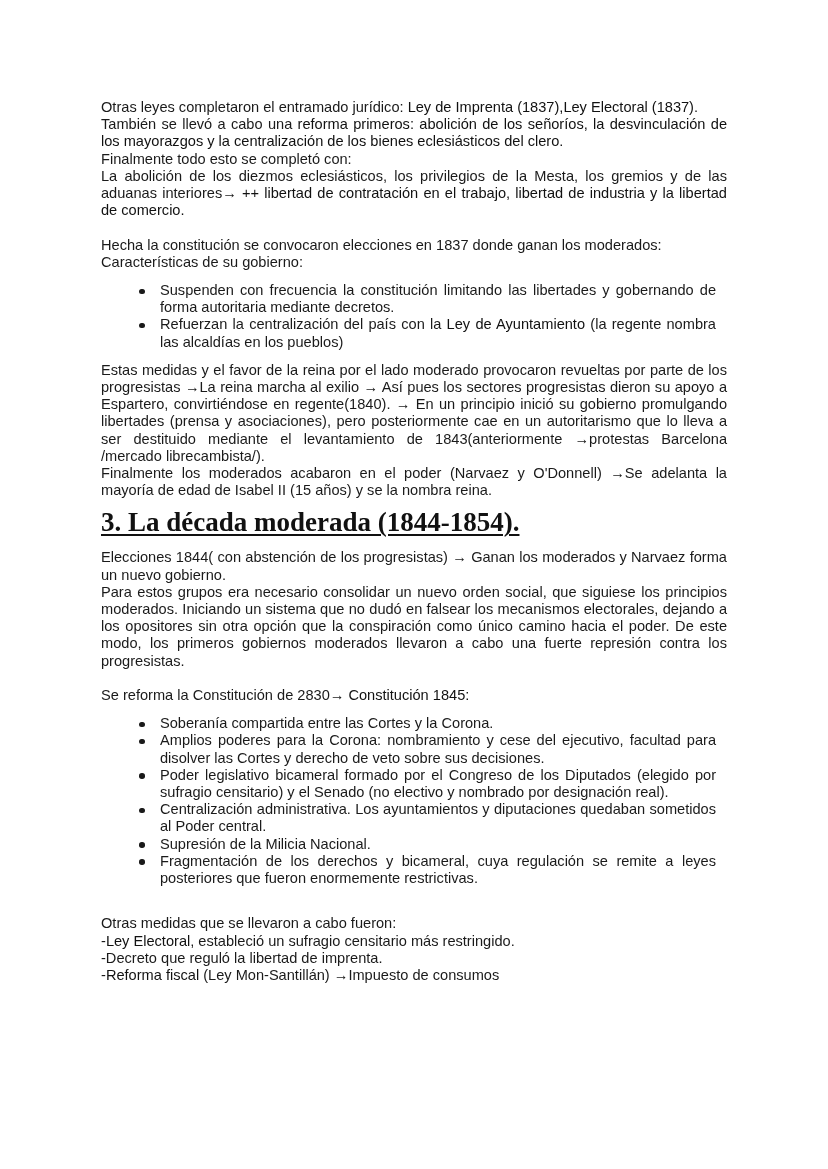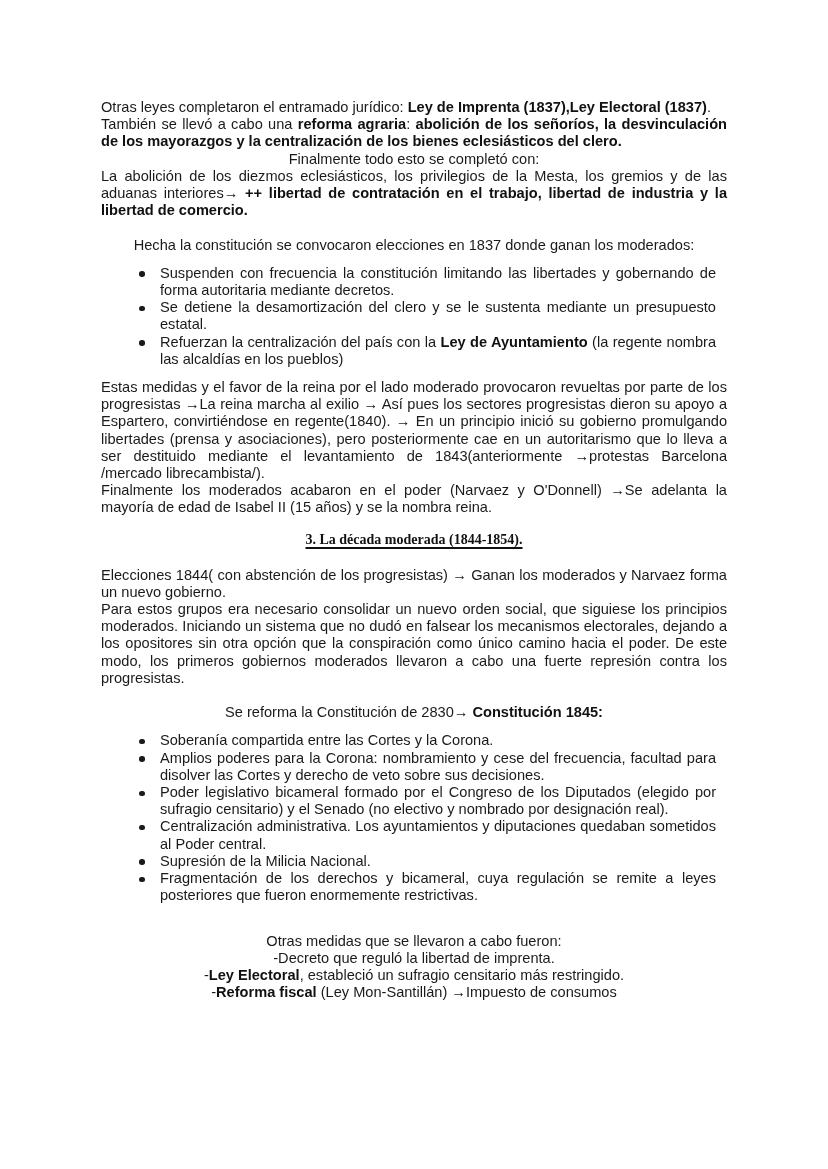--- a/index.html
+++ b/index.html
@@ -3,80 +3,80 @@
 <meta charset="utf-8">
 <style>
   html, body { margin: 0; padding: 0; background: #ffffff; }
   body { width: 828px; height: 1169px; position: relative; overflow: hidden; }
   .page {
     position: absolute; left: 101px; top: 99px; width: 626px;
     font-family: "Liberation Sans", sans-serif;
     font-size: 14.6px; line-height: 17.2px; color: #1a1a1a;
   }
   .p { margin: 0; text-align: justify; }
-  .p.left { text-align: center; }
+  .p.left { text-align: left; }
   .blank { height: 17.2px; }
-  b { font-weight: bold; color: #111; }
+  b { font-weight: normal; color: #111; }
   ul.bullets { margin: 11px; padding: 0; list-style: none; }
   ul.bullets li { position: relative; padding-left: 48px; text-align: justify; }
   ul.bullets li::before {
     content: ""; position: absolute; left: 27px; top: 6.5px;
     width: 5.5px; height: 5.5px; border-radius: 50%; background: #1a1a1a;
   }
   h2.section {
     margin: 10px 0 14px 0;
     font-family: "Liberation Serif", serif; font-weight: bold;
-    font-size: 14px; line-height: 26px; text-decoration: underline;
-    text-decoration-thickness: 1.5px; text-underline-offset: 3px; color: #111; text-align: center;
+    font-size: 27px; line-height: 26px; text-decoration: underline;
+    text-decoration-thickness: 1.5px; text-underline-offset: 3px; color: #111;
   }
 </style>
 </head>
 <body>
 
 <div class="page">
 
   <p class="p"><span>Otras leyes completaron el entramado jurídico: </span><b>Ley de Imprenta (1837),Ley Electoral (1837)</b><span>.</span></p>
 
-  <p class="p"><span>También se llevó a cabo una </span><b>reforma agraria</b><span>: </span><b>abolición de los señoríos, la desvinculación de los mayorazgos y la centralización de los bienes eclesiásticos del clero.</b></p>
+  <p class="p"><span>También se llevó a cabo una </span><b>reforma primeros</b><span>: </span><b>abolición de los señoríos, la desvinculación de los mayorazgos y la centralización de los bienes eclesiásticos del clero.</b></p>
 
   <p class="p left">Finalmente todo esto se completó con:</p>
 
   <p class="p"><span>La abolición de los diezmos eclesiásticos, los privilegios de la Mesta, los gremios y de las aduanas interiores→ </span><b>++  libertad de contratación en el trabajo, libertad de industria y la libertad de comercio.</b></p>
 
   <div class="blank"></div>
 
   <p class="p left">Hecha la constitución se convocaron elecciones en 1837 donde ganan los moderados:</p>
+  <p class="p left">Características de su gobierno:</p>
 
   <ul class="bullets">
     <li><span>Suspenden con frecuencia la constitución limitando las libertades y gobernando de forma autoritaria mediante decretos.</span></li>
-    <li><span>Se detiene la desamortización del clero y se le sustenta mediante un presupuesto estatal.</span></li>
     <li><span>Refuerzan la centralización del país con la </span><b>Ley de Ayuntamiento</b><span> (la regente nombra las alcaldías en los pueblos)</span></li>
   </ul>
 
   <p class="p">Estas medidas y el favor de la reina por el lado moderado provocaron revueltas por parte de los progresistas →La reina marcha al exilio → Así pues los sectores progresistas dieron su apoyo a Espartero, convirtiéndose en regente(1840). → En un principio inició su gobierno promulgando libertades (prensa y asociaciones), pero posteriormente cae en un autoritarismo que lo lleva a ser destituido mediante el levantamiento de 1843(anteriormente →protestas Barcelona /mercado librecambista/).</p>
   <p class="p">Finalmente los moderados acabaron en el poder (Narvaez y O'Donnell) →Se adelanta la mayoría de edad de Isabel II (15 años) y se la nombra reina.</p>
 
   <h2 class="section">3. La década moderada (1844-1854).</h2>
 
   <p class="p">Elecciones 1844( con abstención de los progresistas) → Ganan los moderados y Narvaez forma un nuevo gobierno.</p>
   <p class="p">Para estos grupos era necesario consolidar un nuevo orden social, que siguiese los principios moderados. Iniciando un sistema que no dudó en falsear los mecanismos electorales, dejando a los opositores sin otra opción que la conspiración como único camino hacia el poder. De este modo, los primeros gobiernos moderados llevaron a cabo una fuerte represión contra los progresistas.</p>
 
   <div class="blank"></div>
 
   <p class="p left"><span>Se reforma la Constitución de 2830→ </span><b>Constitución 1845:</b></p>
 
   <ul class="bullets">
     <li>Soberanía compartida entre las Cortes y la Corona.</li>
-    <li>Amplios poderes para la Corona: nombramiento y cese del frecuencia, facultad para disolver las Cortes y derecho de veto sobre sus decisiones.</li>
+    <li>Amplios poderes para la Corona: nombramiento y cese del ejecutivo, facultad para disolver las Cortes y derecho de veto sobre sus decisiones.</li>
     <li>Poder legislativo bicameral formado por el Congreso de los Diputados (elegido por sufragio censitario) y el Senado (no electivo y nombrado por designación real).</li>
     <li>Centralización administrativa. Los ayuntamientos y diputaciones quedaban sometidos al Poder central.</li>
     <li>Supresión de la Milicia Nacional.</li>
     <li>Fragmentación de los derechos y bicameral, cuya regulación se remite a leyes posteriores que fueron enormemente restrictivas.</li>
   </ul>
 
   <div class="blank"></div>
 
   <p class="p left">Otras medidas que se llevaron a cabo fueron:</p>
+  <p class="p left"><span>-</span><b>Ley Electoral</b><span>, estableció un sufragio censitario más restringido.</span></p>
   <p class="p left"><span>-Decreto que reguló la libertad de imprenta.</span></p>
-  <p class="p left"><span>-</span><b>Ley Electoral</b><span>, estableció un sufragio censitario más restringido.</span></p>
   <p class="p left"><span>-</span><b>Reforma fiscal</b><span> (Ley Mon-Santillán) →Impuesto de consumos</span></p>
 
 </div>
 
 </body></html>

